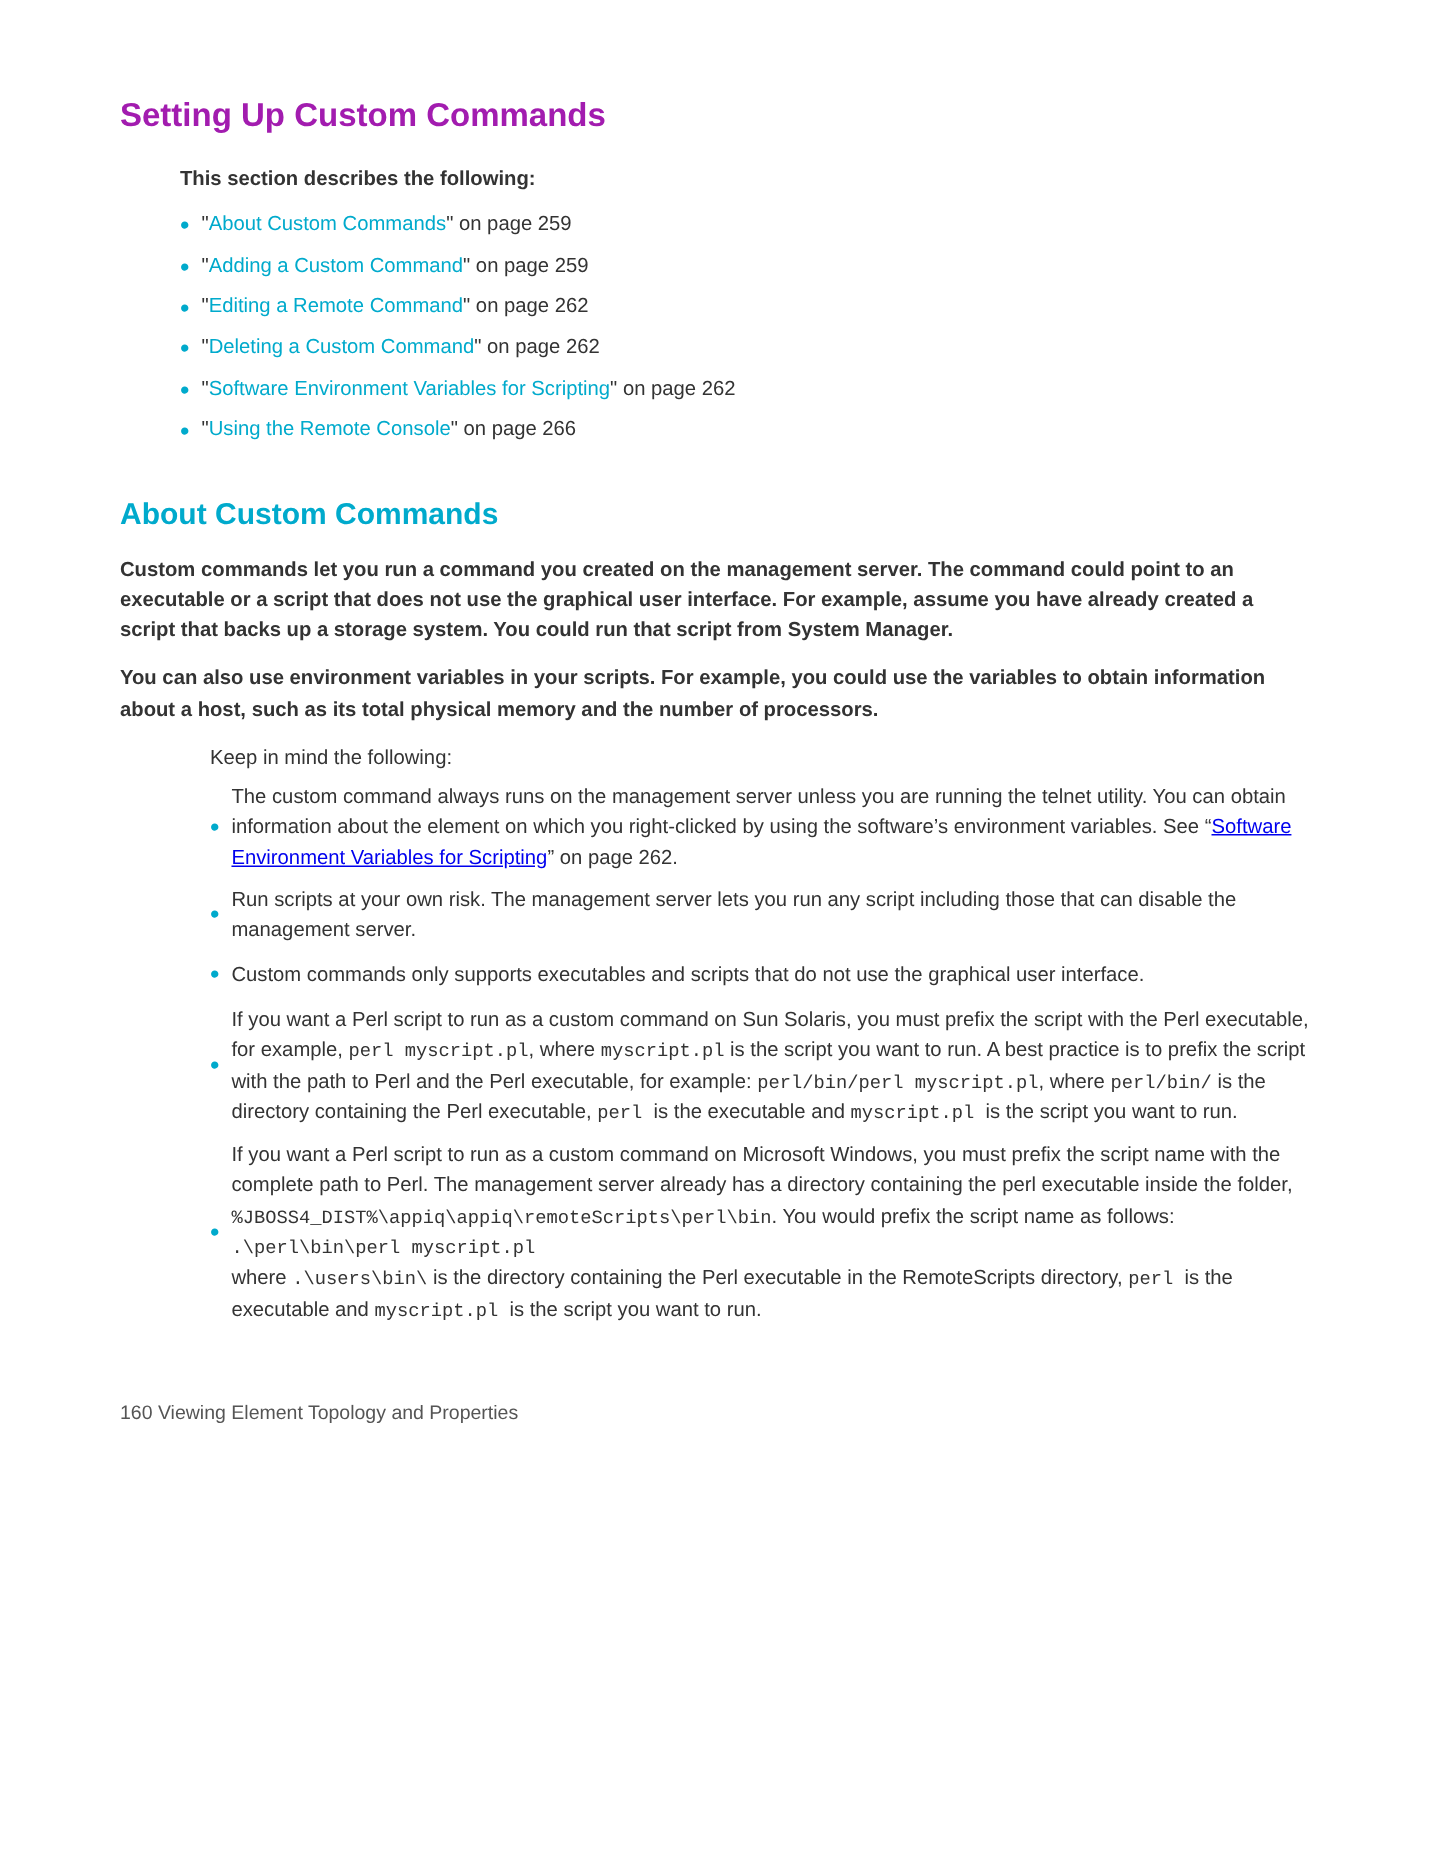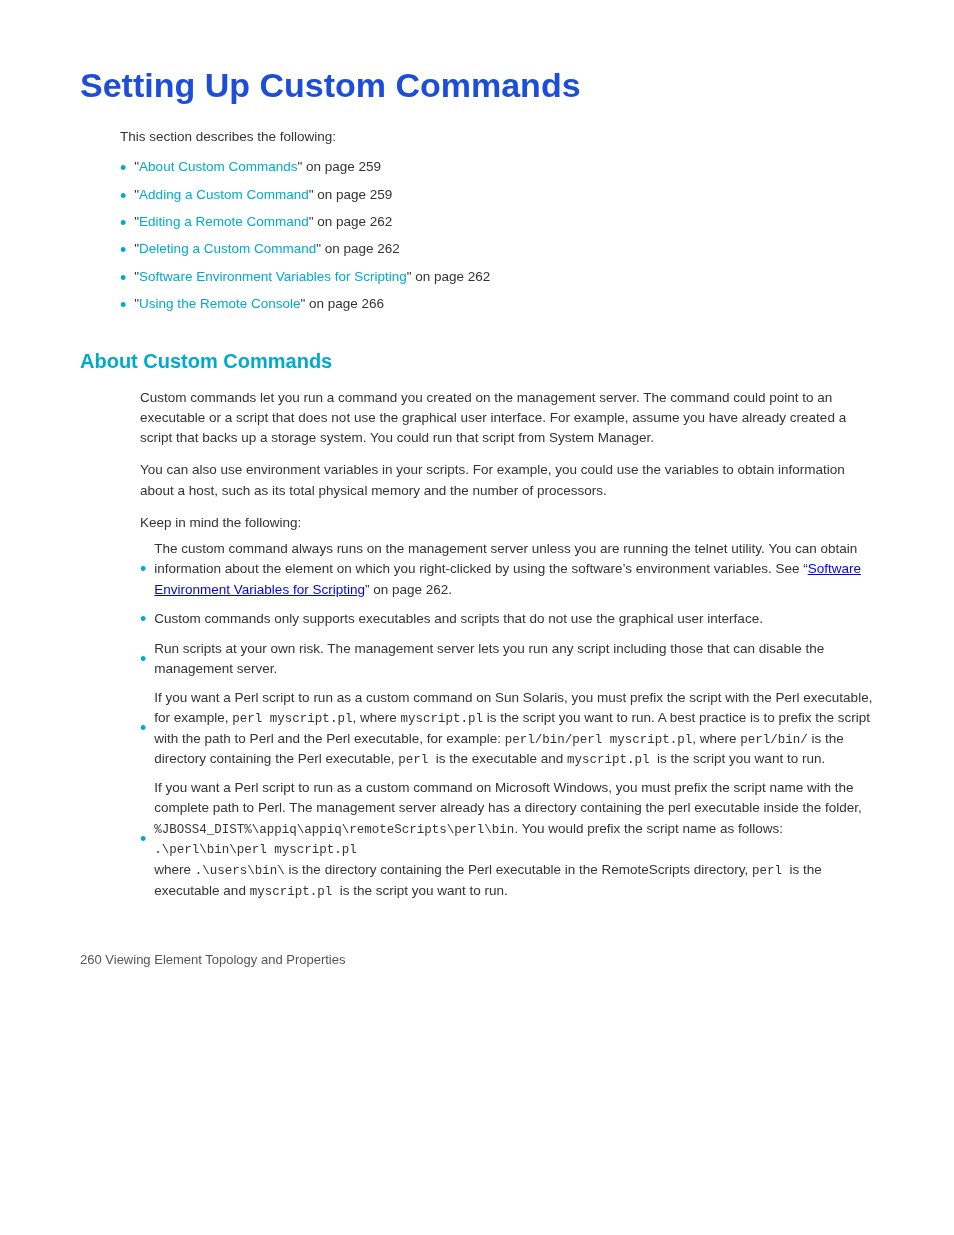--- a/index.html
+++ b/index.html
@@ -5,35 +5,36 @@
     * { margin: 0; padding: 0; box-sizing: border-box; }
     body {
       background: #ffffff;
       font-family: Arial, Helvetica, sans-serif;
       font-size: 13.5px;
       color: #333333;
       padding: 60px 80px 60px 80px;
       line-height: 1.5;
     }
     .page-title {
-      font-size: 34px;
-      color: #1d4ed8;
+      font-size: 22px;
+      color: #a21caf;
       font-weight: bold;
       margin-bottom: 16px;
     }
     .section-title {
       font-size: 20px;
       color: #00aacc;
       font-weight: bold;
       margin-top: 28px;
       margin-bottom: 12px;
     }
     .intro-text {
       margin-left: 40px;
       margin-bottom: 10px;
+      font-weight: bold;
     }
     .toc-list {
       margin-left: 40px;
       list-style: none;
       margin-bottom: 10px;
     }
     .toc-list li {
       margin-bottom: 4px;
       display: flex;
       align-items: flex-start;
@@ -44,22 +45,22 @@
       font-size: 18px;
       margin-right: 8px;
       line-height: 1.3;
       flex-shrink: 0;
     }
     .toc-list li a, .body-text a {
       color: #00aacc;
       text-decoration: none;
     }
     .body-text {
-      margin-left: 60px;
       margin-bottom: 12px;
+      font-weight: bold;
     }
     .body-text-label {
       margin-left: 60px;
       margin-bottom: 6px;
     }
     .bullet-list {
       margin-left: 60px;
       list-style: none;
       margin-bottom: 10px;
     }
@@ -129,34 +130,34 @@
   Keep in mind the following:
 </p>
 
 <ul class="bullet-list">
 
   <li>
     <span>The custom command always runs on the management server unless you are running the telnet utility. You can obtain information about the element on which you right-clicked by using the software’s environment variables. See “<a href="#">Software Environment Variables for Scripting</a>” on page 262.</span>
   </li>
 
   <li>
-    <span>Custom commands only supports executables and scripts that do not use the graphical user interface.</span>
+    <span>Run scripts at your own risk. The management server lets you run any script including those that can disable the management server.</span>
   </li>
 
   <li>
-    <span>Run scripts at your own risk. The management server lets you run any script including those that can disable the management server.</span>
+    <span>Custom commands only supports executables and scripts that do not use the graphical user interface.</span>
   </li>
 
 
   <li>
     <span>If you want a Perl script to run as a custom command on Sun Solaris, you must prefix the script with the Perl executable, for example, <code>perl myscript.pl</code>, where <code>myscript.pl</code> is the script you want to run. A best practice is to prefix the script with the path to Perl and the Perl executable, for example: <code>perl/bin/perl myscript.pl</code>, where <code>perl/bin/</code> is the directory containing the Perl executable, <code>perl</code>&nbsp; is the executable and <code>myscript.pl</code>&nbsp; is the script you want to run.</span>
   </li>
 
   <li>
     <span>If you want a Perl script to run as a custom command on Microsoft Windows, you must prefix the script name with the complete path to Perl. The management server already has a directory containing the perl executable inside the folder,<br>
     <code>%JBOSS4_DIST%\appiq\appiq\remoteScripts\perl\bin</code>. You would prefix the script name as follows:<br>
     <code>.\perl\bin\perl myscript.pl</code><br>
     where <code>.\users\bin\</code> is the directory containing the Perl executable in the RemoteScripts directory, <code>perl</code>&nbsp; is the executable and <code>myscript.pl</code>&nbsp; is the script you want to run.</span>
   </li>
 
 </ul>
 
-<div class="footer">260   Viewing Element Topology and Properties</div>
+<div class="footer">160   Viewing Element Topology and Properties</div>
 
 </body></html>

